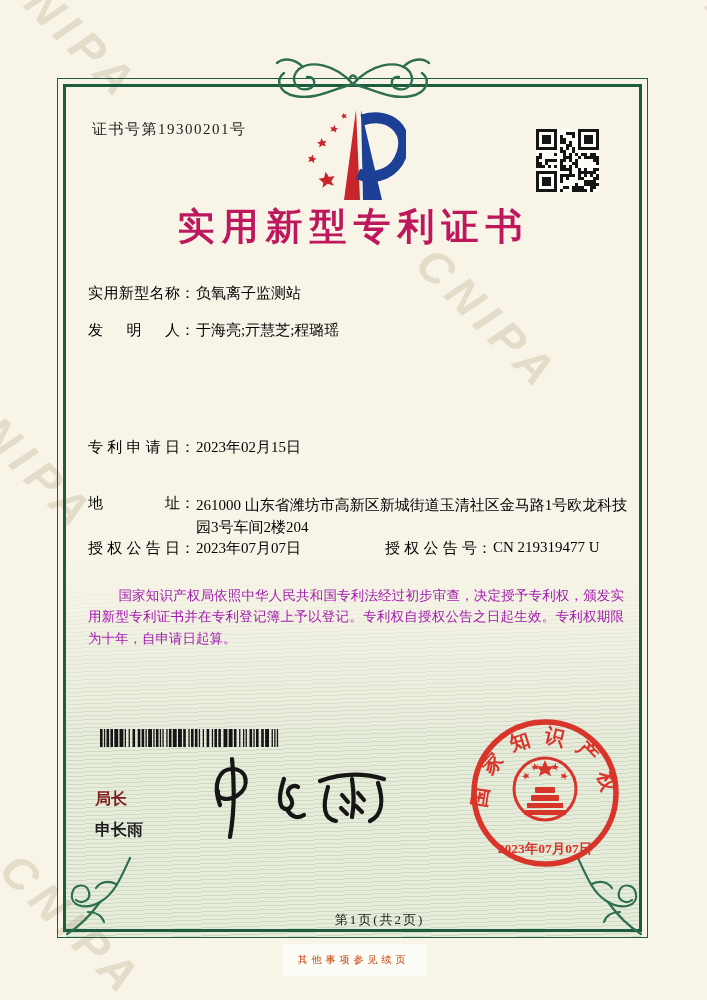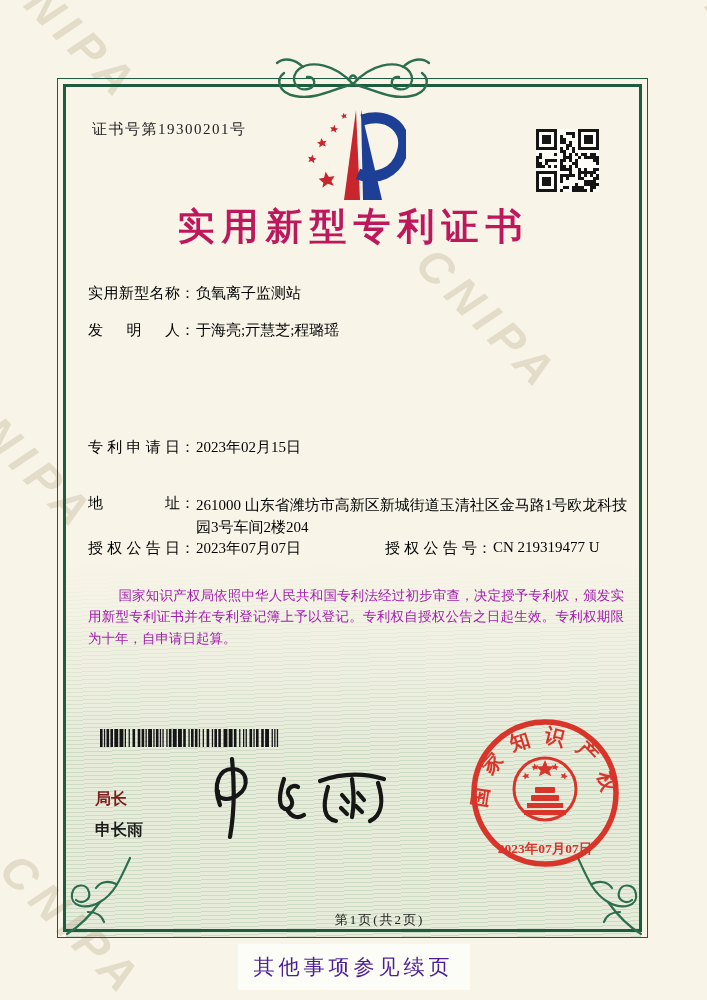--- a/index.html
+++ b/index.html
@@ -70,21 +70,21 @@
     font-family:"Liberation Sans","DejaVu Sans",sans-serif; font-size:16px; font-weight:600; color:#7f1d1d;}
   .signer-name{ position:absolute; left:95px; top:820px; z-index:4;
     font-family:"Liberation Sans","DejaVu Sans",sans-serif; font-size:16px; font-weight:600; color:#1c1c1c;}
   .signature{ position:absolute; left:192px; top:753px; z-index:4; }
   .seal{ position:absolute; left:465px; top:713px; z-index:5; opacity:0.93; }
   .seal text{ font-family:"Liberation Serif","DejaVu Serif",serif; }
   .page-info{ position:absolute; left:57px; top:911px; width:593px; text-align:center;
     font-size:13px; letter-spacing:2px; z-index:4;margin-left:26px; }
   .footer-note-wrap{ position:absolute; left:57px; top:944px; width:593px; text-align:center; z-index:4; }
   .footer-note{ display:inline-block; background:rgba(255,255,252,0.75); padding:9px 16px;
-    font-size:21px; letter-spacing:4px; color:#4c1d95; }
+    font-size:10px; letter-spacing:4px; color:#c2410c; }
 </style>
 </head>
 <body>
 
 <div id="page">
 
   <svg width="0" height="0" style="position:absolute" aria-hidden="true">
     <defs>
       <path id="star" d="M0,-10 L2.94,-3.09 9.51,-3.09 4.76,2.36 6.88,8.09 0,4.5 -6.88,8.09 -4.76,2.36 -9.51,-3.09 -2.94,-3.09 Z"></path>
     </defs>

